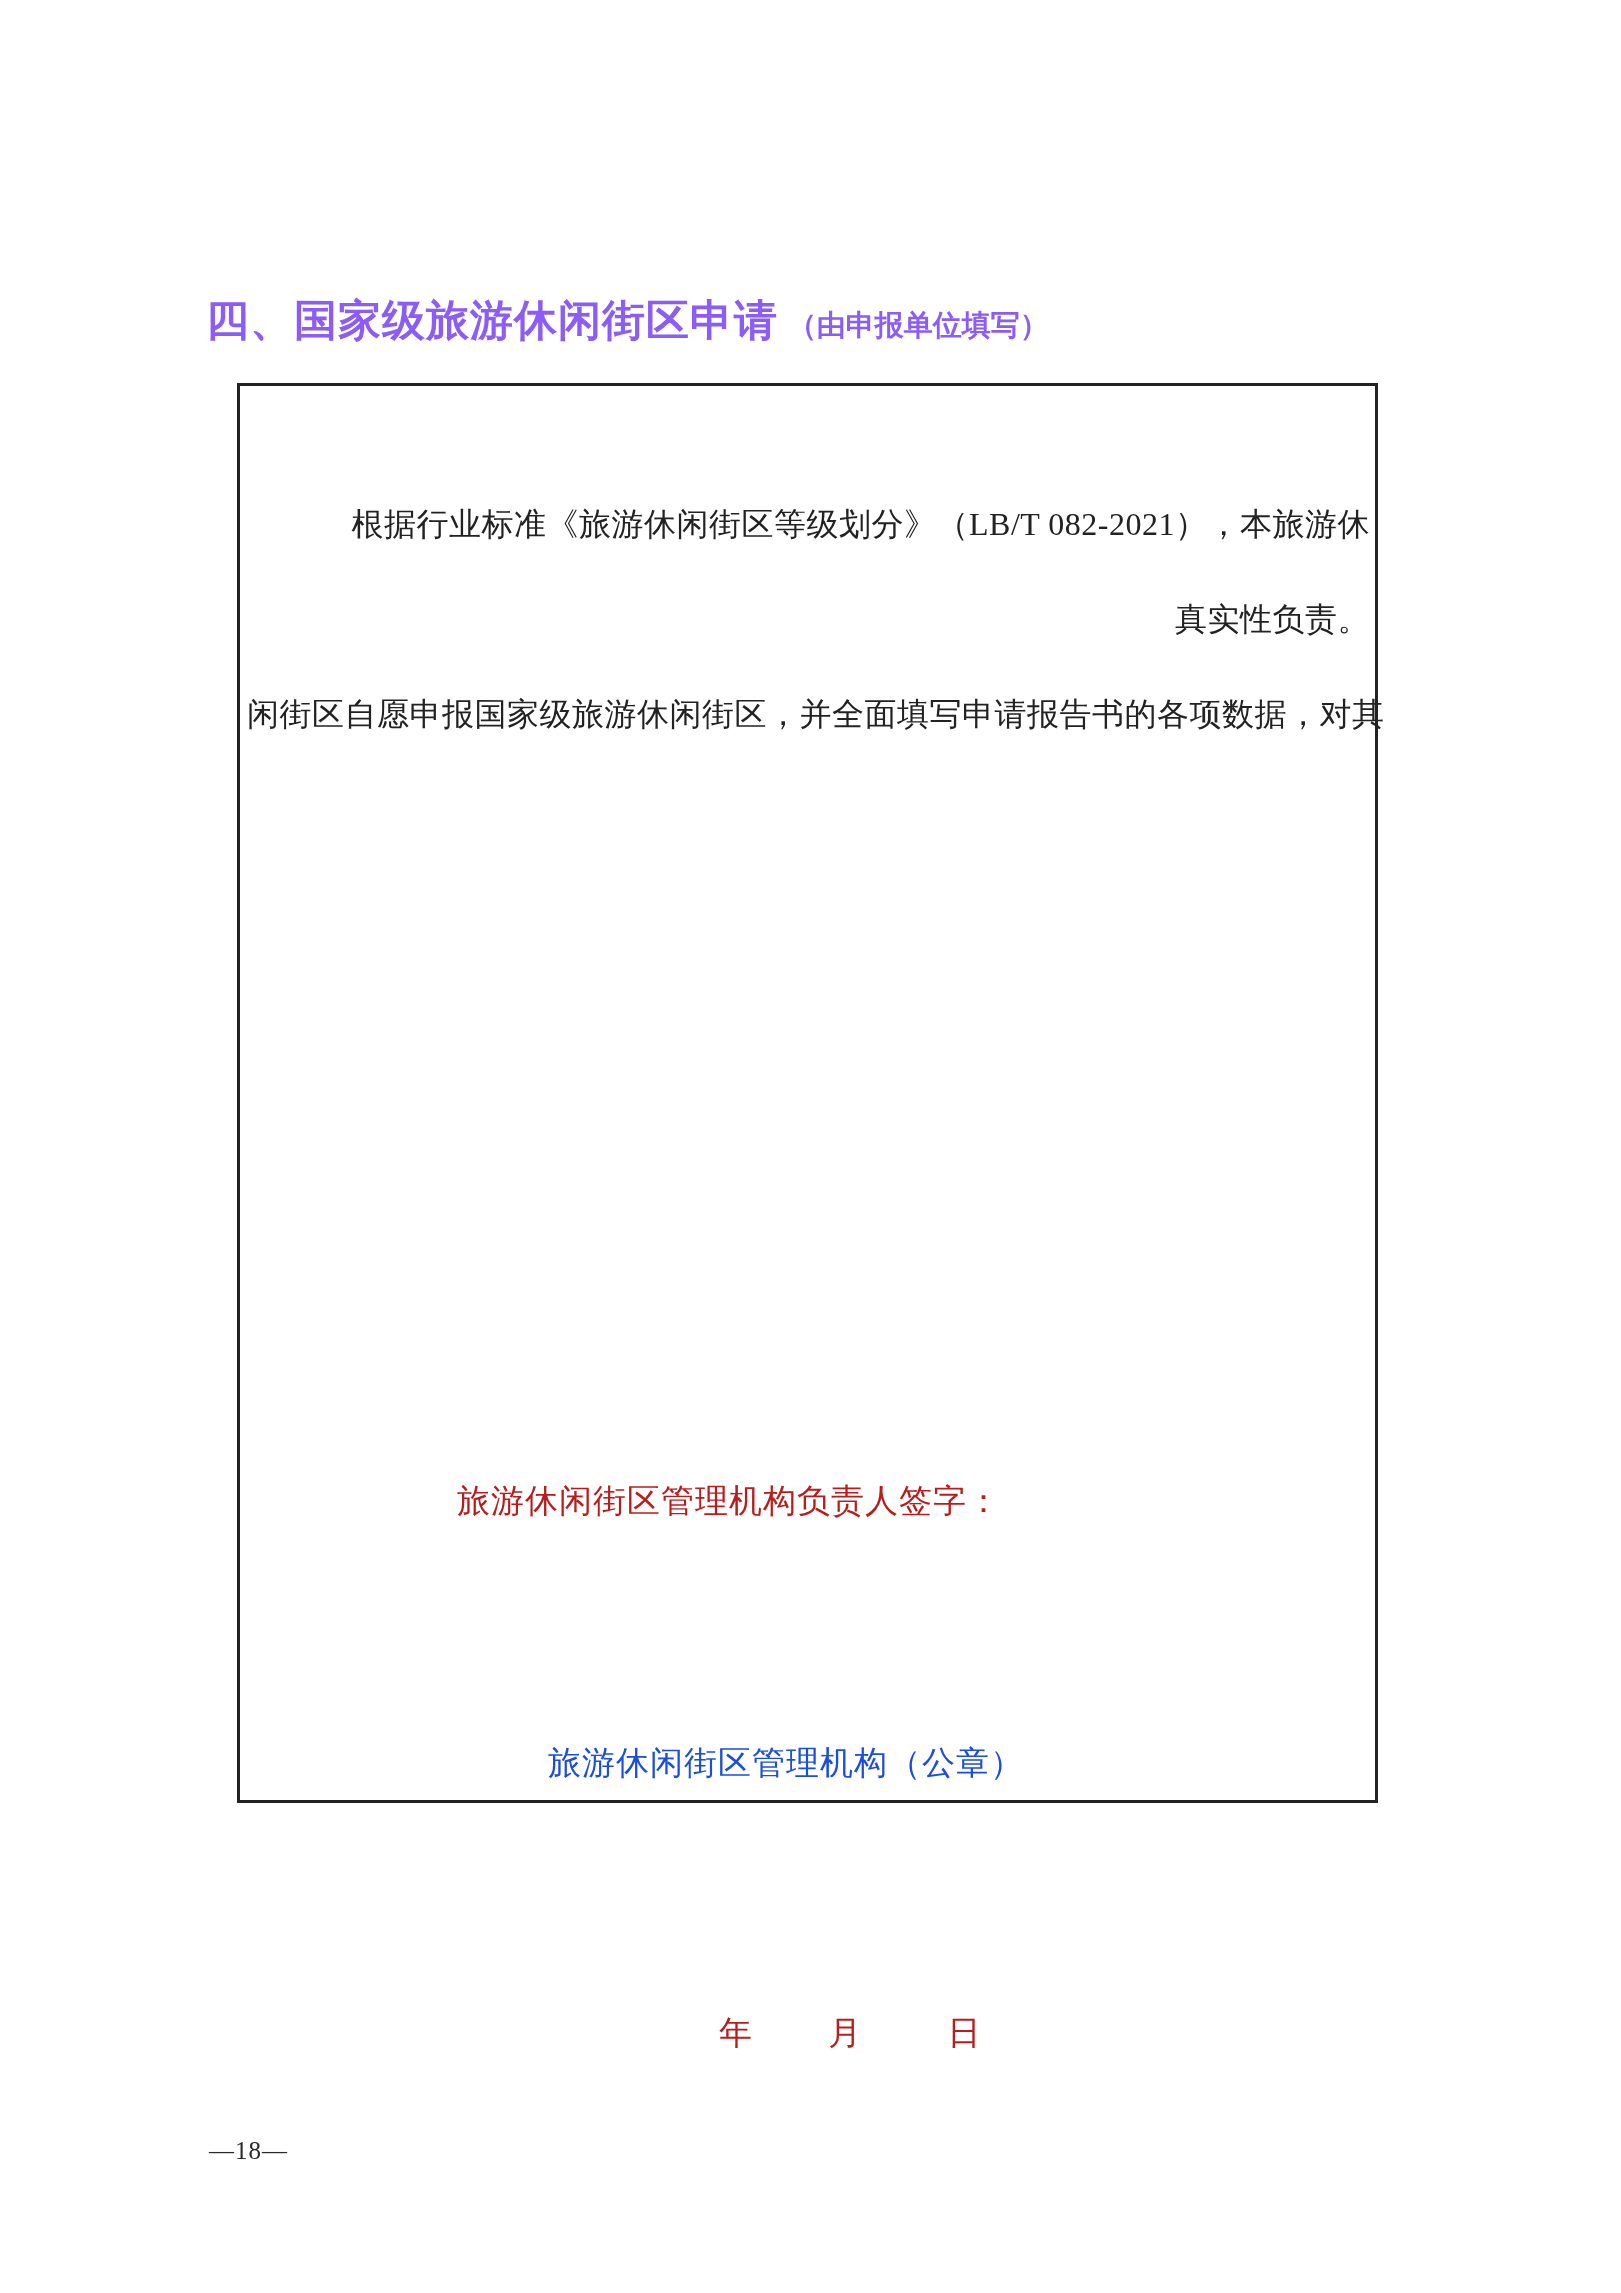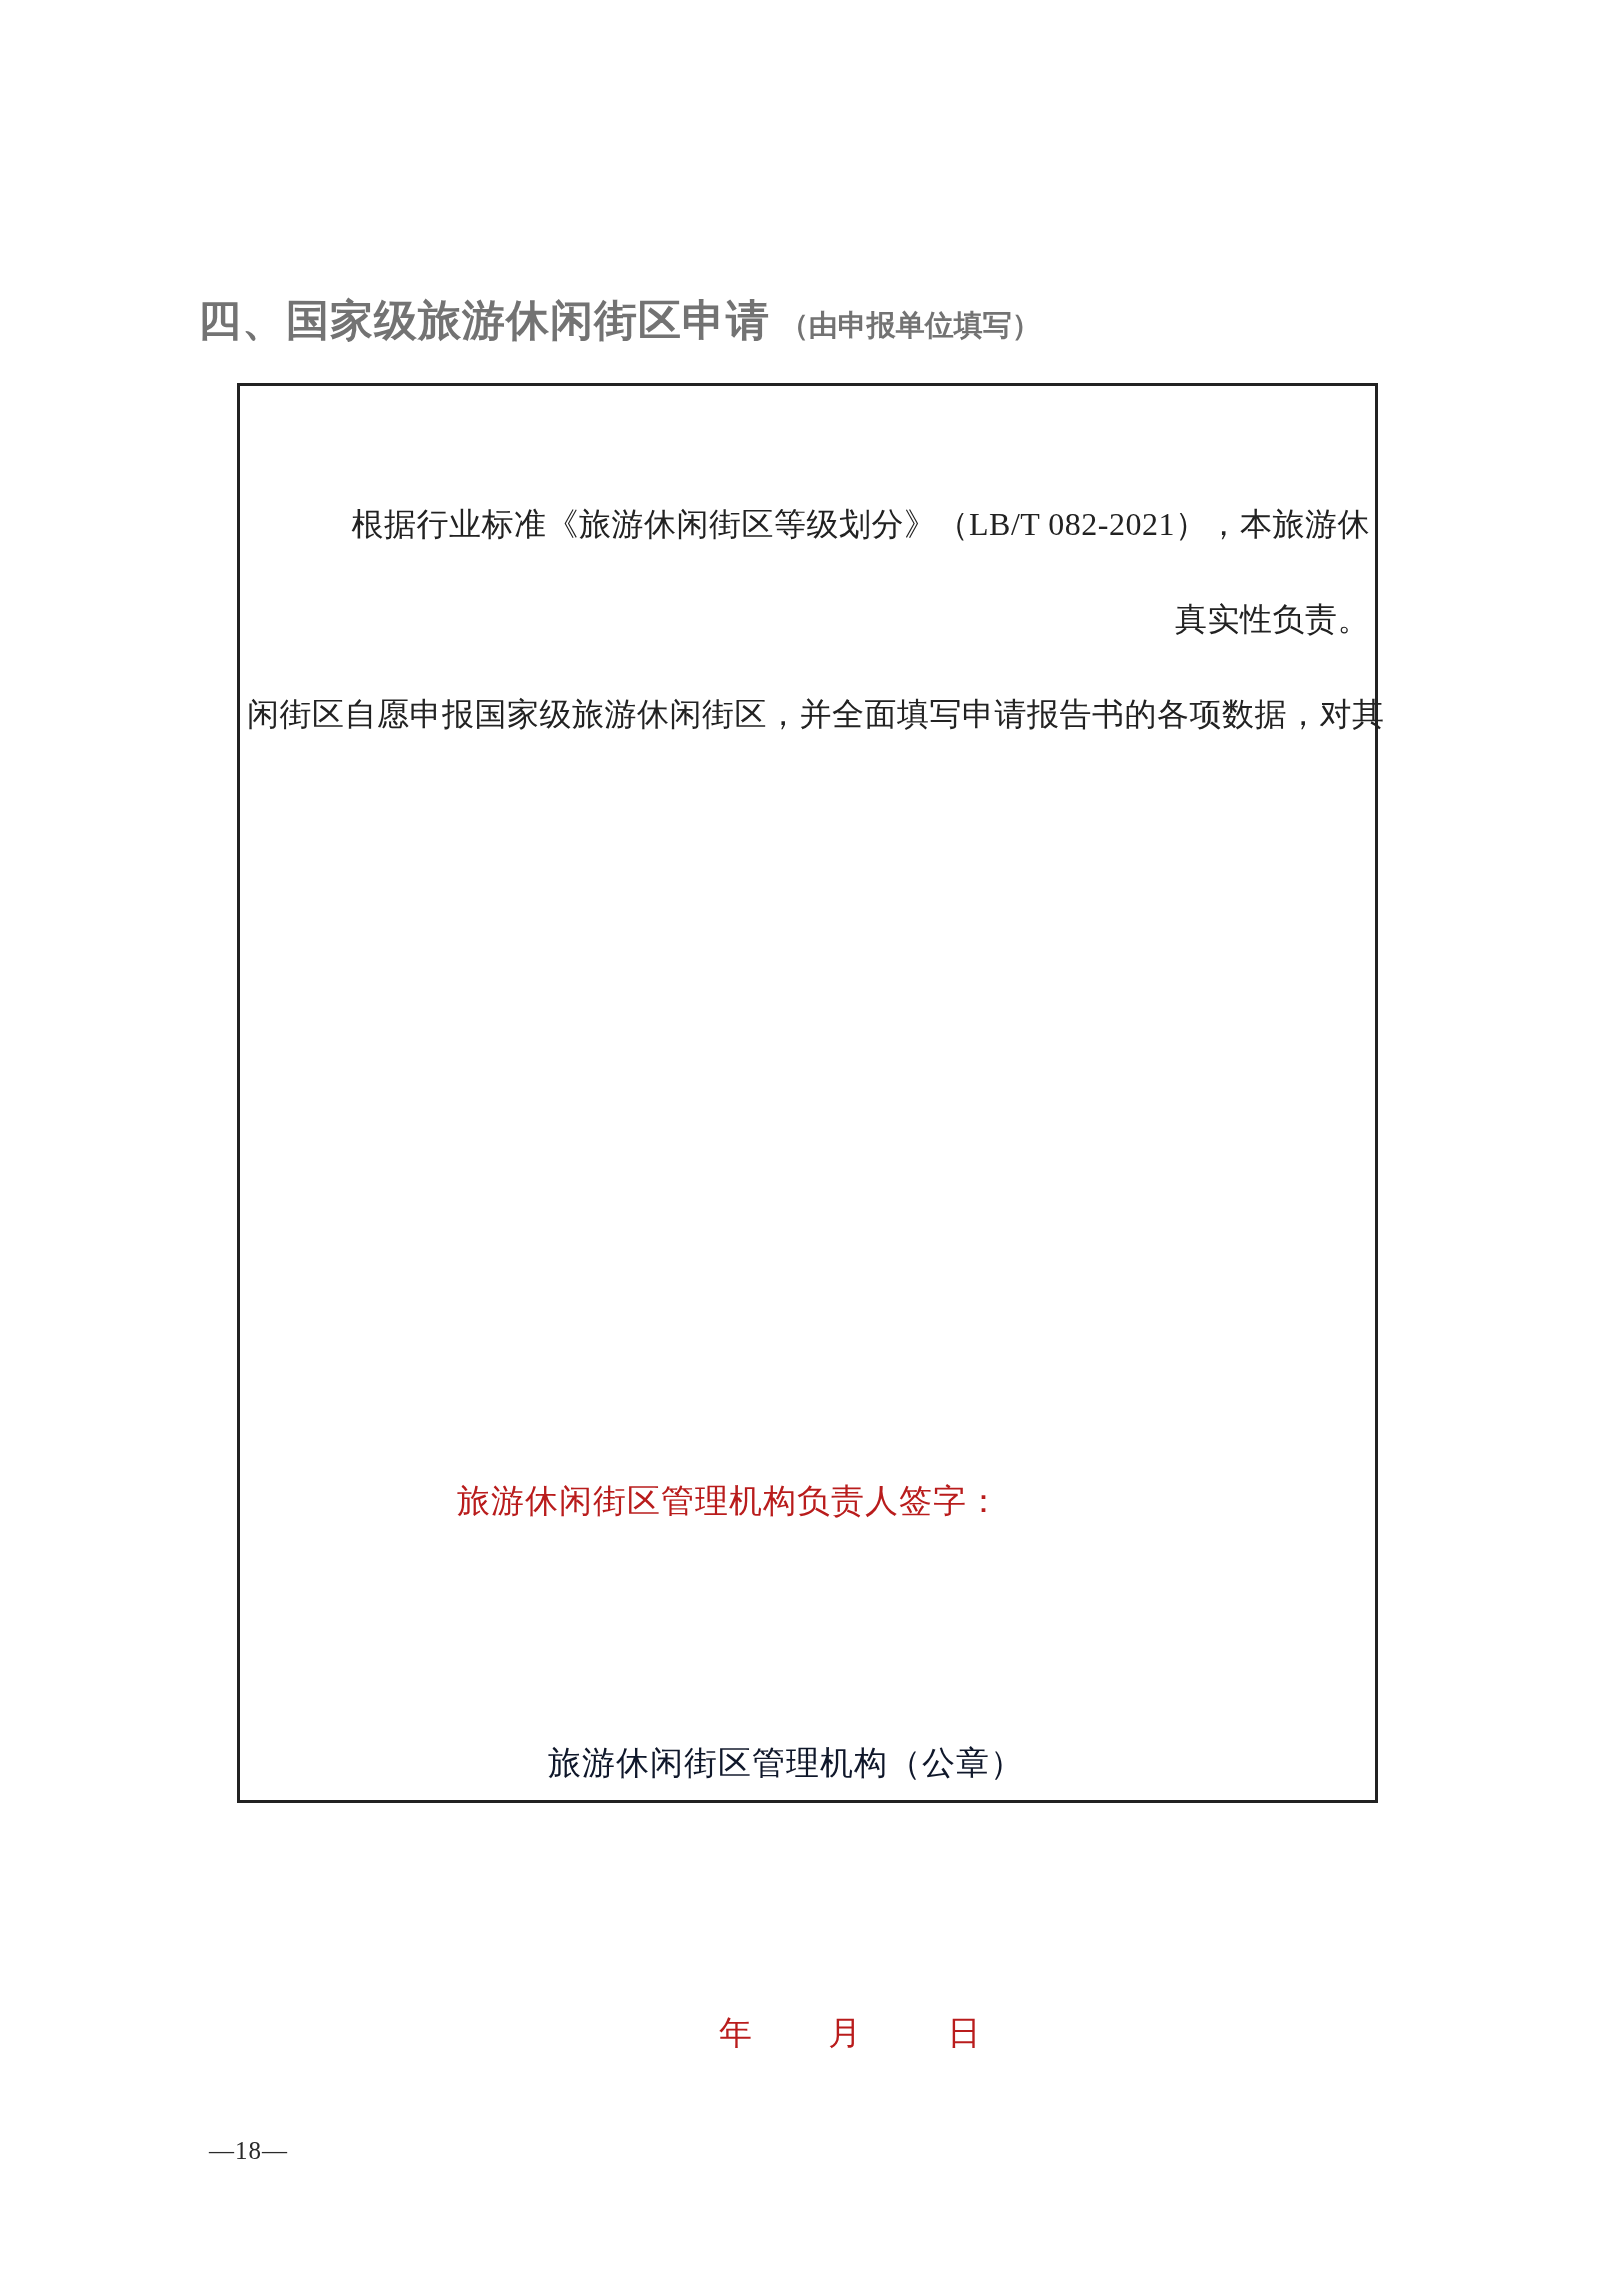--- a/index.html
+++ b/index.html
@@ -6,26 +6,26 @@
   body{
     width:1621px;height:2294px;
     background:#ffffff;
     position:relative;
     font-family:"Liberation Serif","DejaVu Serif",serif;
     color:#1e1e1e;
     overflow:hidden;
   }
   .page-title{
     position:absolute;
-    left:198px;top:296px;
+    left:206px;top:296px;
     font-family:"Liberation Sans","DejaVu Sans",sans-serif;
     font-weight:900;
     font-size:43px;
     line-height:49px;
-    color:#737373;
+    color:#8b5cf6;
     letter-spacing:1px;
     white-space:nowrap;
   }
   .title-suffix{
     font-size:29px;
     font-weight:700;
     letter-spacing:0;
     margin-left:9.8px;
   }
   .form-box{
@@ -52,21 +52,21 @@
     left:217px;top:1093px;
     font-size:33px;
     color:#b91c1c;
     white-space:nowrap;
     letter-spacing:1px;
   }
   .seal-line{
     position:absolute;
     left:308px;top:1355px;
     font-size:33px;
-    color:#0f172a;
+    color:#1d4ed8;
     white-space:nowrap;
     letter-spacing:1px;
   }
   .date-line{
     position:absolute;
     left:479px;top:1625px;
     font-size:33px;
     color:#b91c1c;
     white-space:nowrap;
   }

